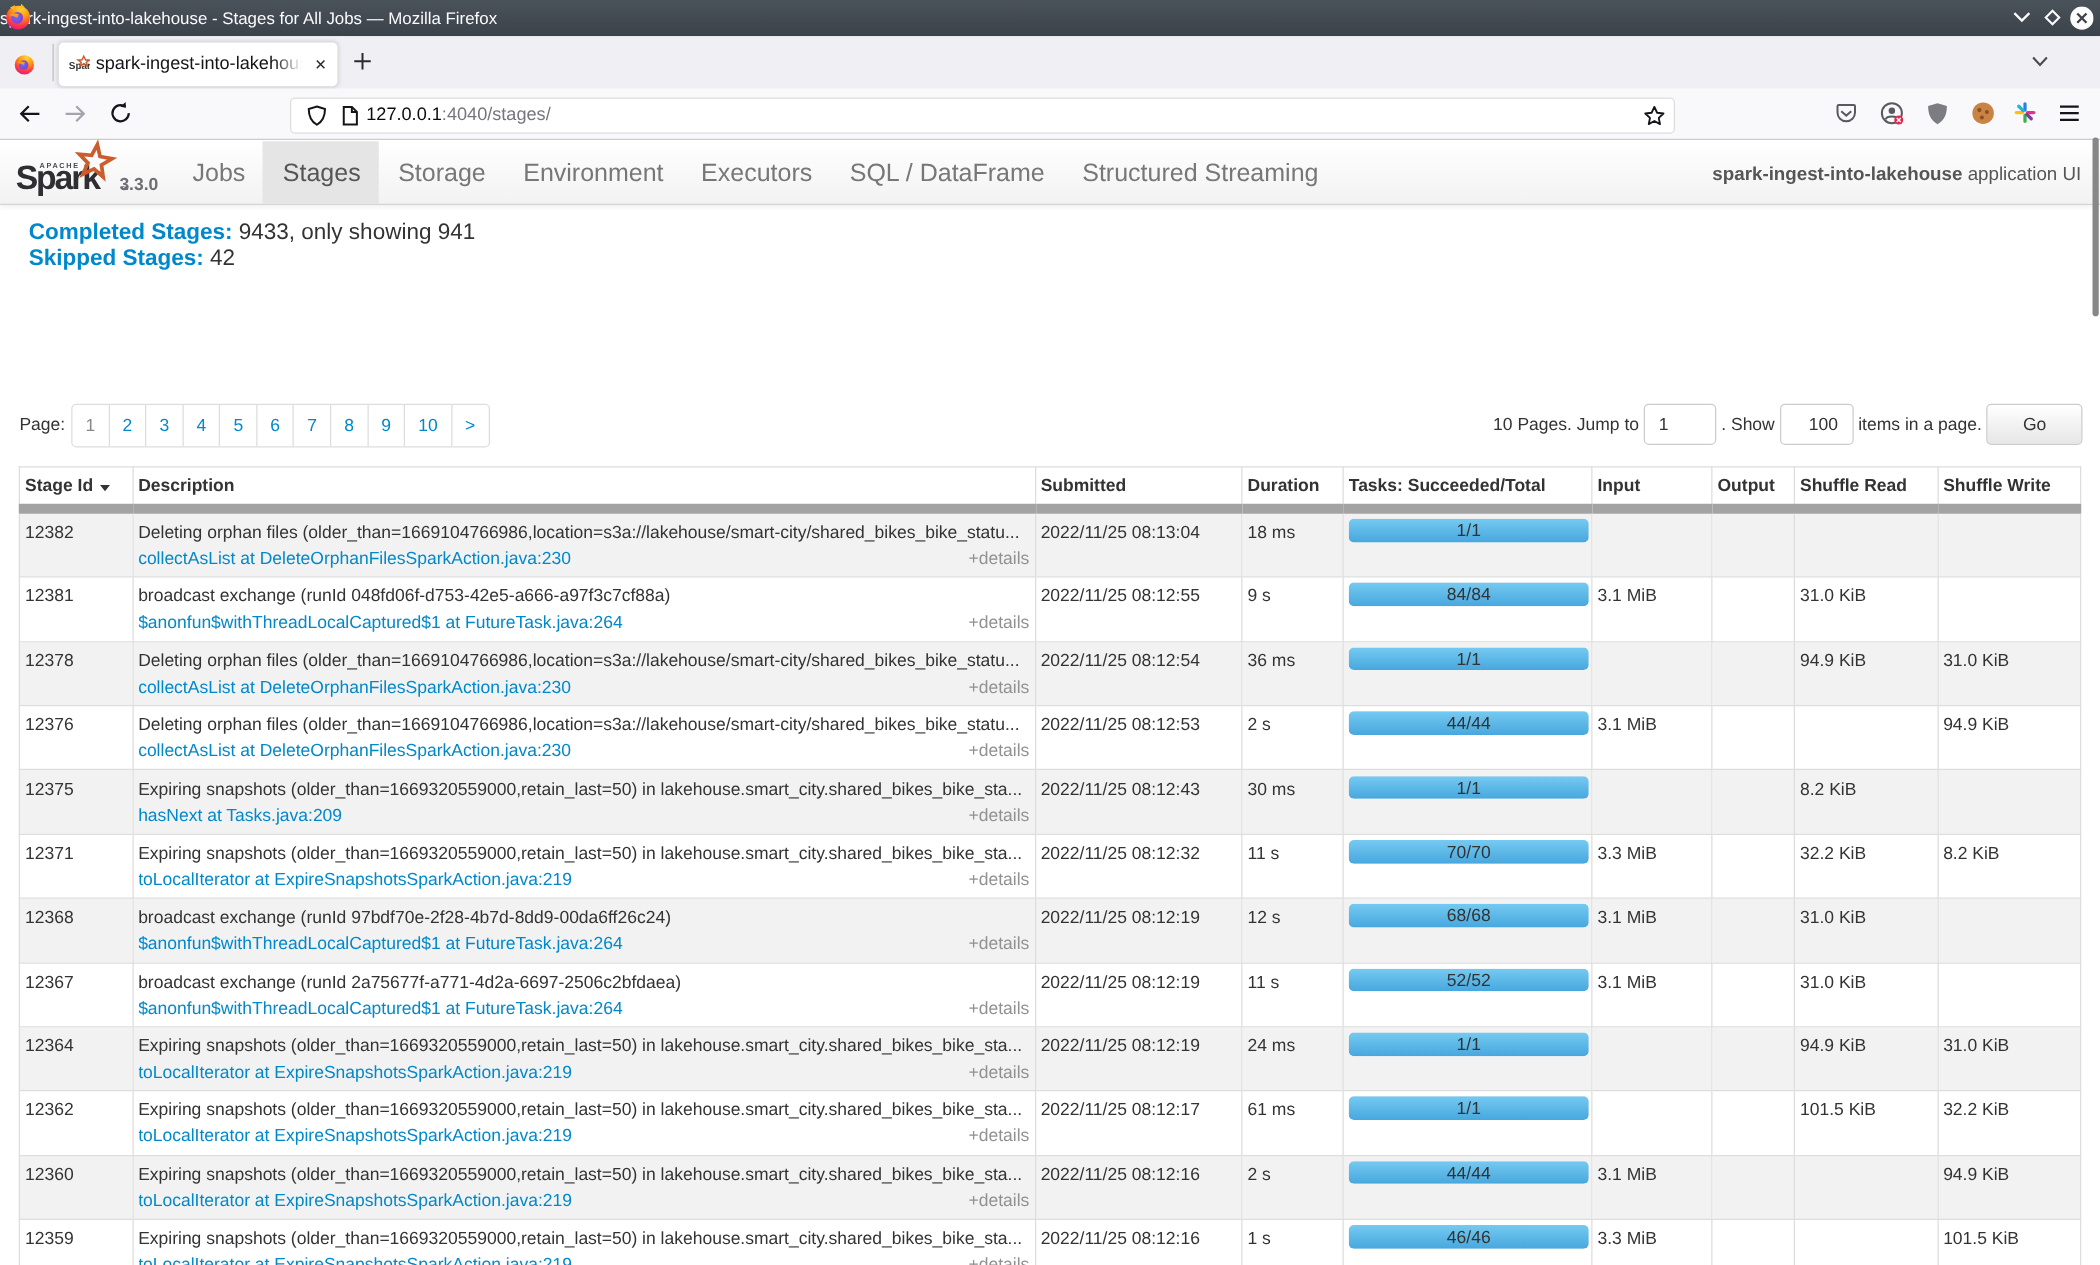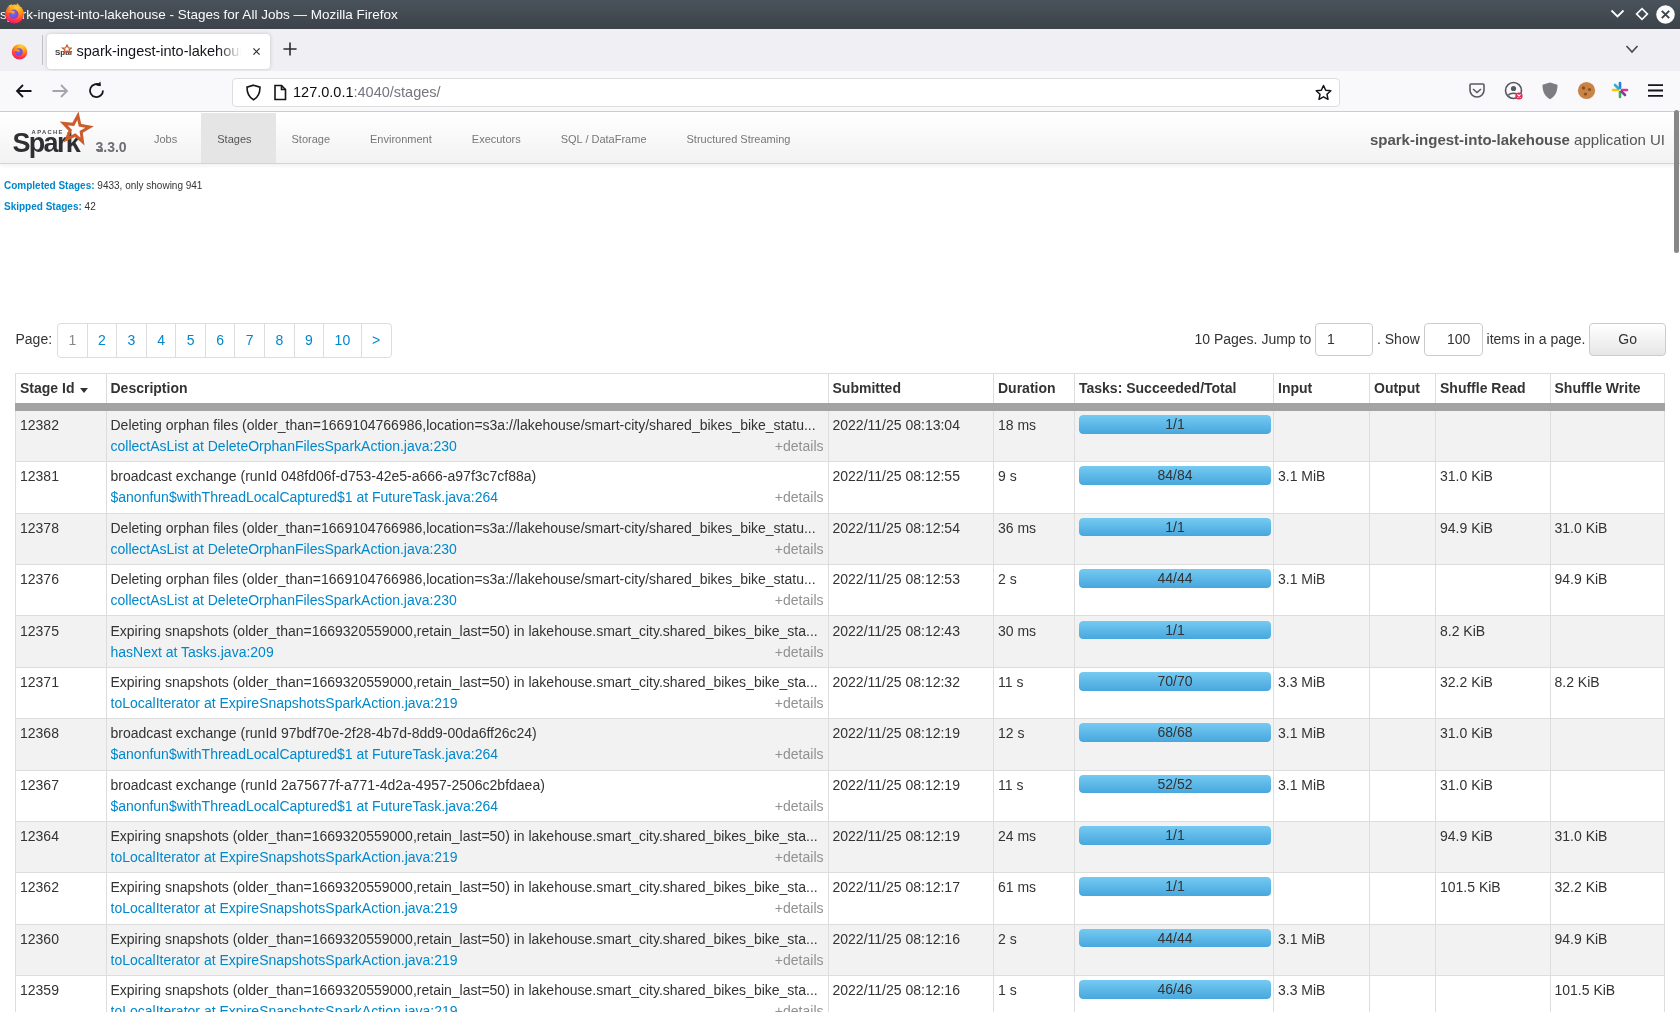--- a/index.html
+++ b/index.html
@@ -28,33 +28,33 @@
 #urltext .dim { color:#75757f; }
 .ticon { position:absolute; }
 #scrollthumb { position:absolute; left:1674px; top:110px; width:5px; height:143px;
   background:#878787; border-radius:3px; z-index:50; }
 
 
 #navbar { position:absolute; left:0; top:113px; width:1680px; height:49.5px;
   background:linear-gradient(#ffffff,#f2f2f2); border-bottom:1px solid #d4d4d4;
   box-shadow:0 2px 4px rgba(0,0,0,0.06); }
 #navbar .nav { position:absolute; left:138px; top:0; height:49.5px; }
-#navbar .nav a { float:left; height:45.5px; line-height:45.5px; padding:4px 24px 0 16px; font-size:11px;
+#navbar .nav a { float:left; height:45.5px; line-height:45.5px; padding:4px 14px 0 16px; font-size:20px;
   color:#777; text-decoration:none; }
 #navbar .nav a.active { background:#e5e5e5; color:#555; }
 #navright { position:absolute; right:15px; top:1.5px; height:50px; line-height:50px; font-size:15px; color:#555; }
 #navright b { font-weight:bold; }
 #sparklogo { position:absolute; left:15px; top:0.5px; overflow:visible; }
 #version { position:absolute; left:95.5px; top:26.3px; font-size:14px; font-weight:bold; color:#6d6d73; }
 
 
 #content { position:absolute; left:0; top:162.5px; width:1680px; }
 #content a { color:#0088cc; text-decoration:none; }
 h3.title { margin:37px 0 0 16px; font-size:24.5px; font-weight:bold; color:#333; line-height:27px; }
-ul.stats { list-style:none; margin:12px 0 0 4px; font-size:10px; color:#333; line-height:21.4px; }
+ul.stats { list-style:none; margin:12px 0 0 23px; font-size:18px; color:#333; line-height:21.4px; }
 ul.stats b { color:#0088cc; }
 h4.collapse { margin:13px 0 0 15px; font-size:17.5px; font-weight:bold; color:#0088cc; line-height:19px; }
 h4.collapse .arrow { display:inline-block; width:0; height:0; border-left:6px solid transparent;
   border-right:6px solid transparent; border-top:10px solid #40555f; margin-right:4px; position:relative; top:-2px; }
 
 
 #pagerow { position:absolute; left:0; top:160.5px; width:1680px; height:34px; }
 #pagelabel { position:absolute; left:15.5px; top:8px; font-size:14px; color:#333; }
 #pager { position:absolute; left:57px; top:0; height:32.5px; border:1px solid #ddd; border-radius:4px;
   display:flex; overflow:hidden; }
@@ -394,21 +394,21 @@
             </div>
           </td>
   <td>3.1 MiB</td>
           <td></td>
           <td>31.0 KiB</td>
           <td></td>
         </tr>
         <tr class="even">
   <td>12367</td>
   <td>
-            <div class="l1">broadcast exchange (runId 2a75677f-a771-4d2a-4957-2506c2bfdaea)</div>
+            <div class="l1">broadcast exchange (runId 2a75677f-a771-4d2a-6697-2506c2bfdaea)</div>
             <div class="l2"><a>$anonfun$withThreadLocalCaptured$1 at FutureTask.java:264</a><span class="det">+details</span></div>
           </td>
   <td>2022/11/25 08:12:19</td>
           <td>11 s</td>
   <td>
             <div class="progress">
               <div class="pbar">52/52</div>
             </div>
           </td>
   <td>3.1 MiB</td>

